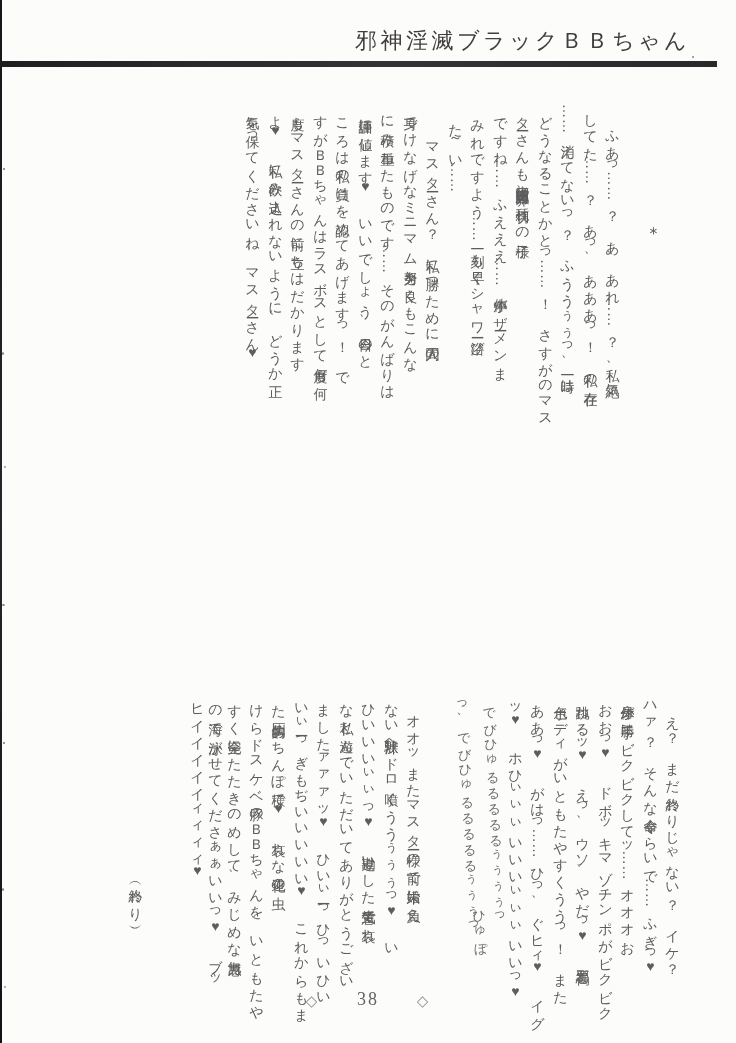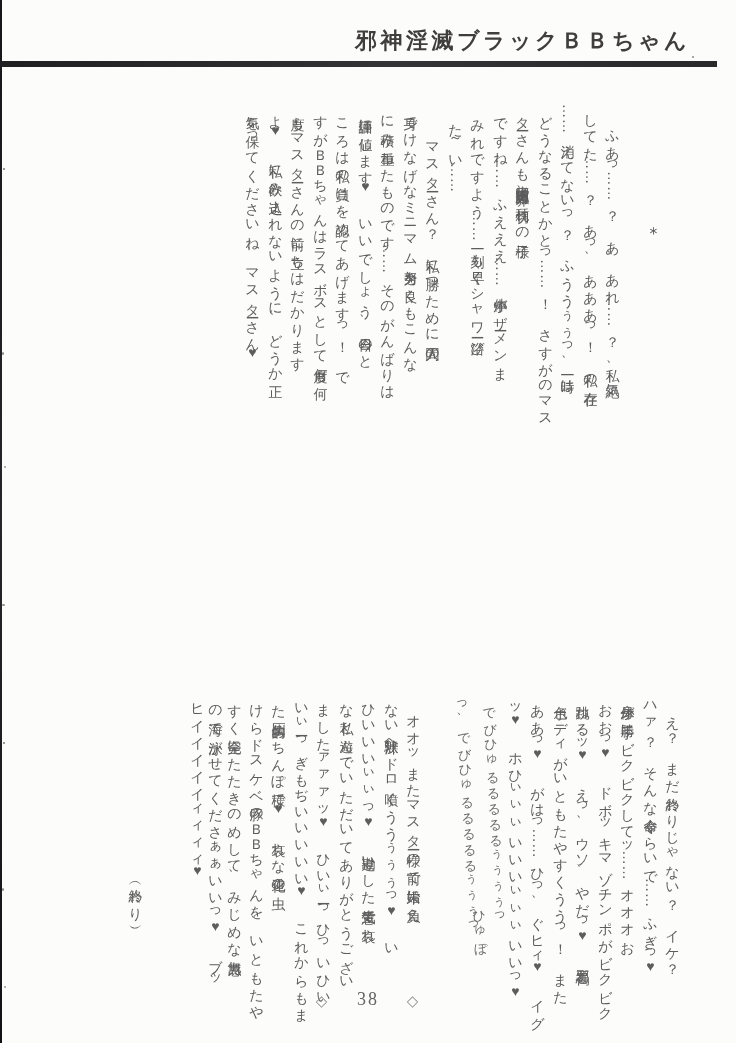--- a/index.html
+++ b/index.html
@@ -27,21 +27,21 @@
   .s3 { left: 4px; top: 466px; width: 2px; height: 2px; opacity: .5; }
   .s4 { left: 2px; top: 604px; width: 3px; height: 2px; opacity: .6; }
   .s5 { left: 3px; top: 742px; width: 2px; height: 2px; opacity: .7; }
   .s6 { left: 2px; top: 888px; width: 2px; height: 3px; opacity: .6; }
   .s7 { left: 4px; top: 986px; width: 2px; height: 2px; opacity: .5; }
   .s8 { left: 692px; top: 56px; width: 2px; height: 2px; opacity: .6; }
 
   .doc-title {
     position: absolute; top: 26px; right: 46px;
     font-size: 22px; letter-spacing: 3.5px;
-    color: #403e3d; white-space: nowrap; font-weight: bold;
+    color: #403e3d; white-space: nowrap;
   }
   .title-rule {
     position: absolute; left: 0; top: 61px;
     width: 717px; height: 6px;
     background: linear-gradient(90deg, #1f1f21, #343436 55%, #29292b);
   }
 
   
   .vcol {
     position: absolute;
@@ -69,21 +69,21 @@
     color: #5d5d5e;
     left: 126px; top: 876px;
   }
   .footer {
     position: absolute; left: 0; top: 990px; width: 736px;
     text-align: center; color: #8f8f90;
     font-size: 15px; letter-spacing: 2px;
   }
   .footer .num {
     color: #636365; font-size: 18px;
-    margin: 0 22px; letter-spacing: 2px;
+    margin: 0 32px; letter-spacing: 2px;
     position: relative; top: -1px;
   }
   .footer .dia { font-size: 15px; }
 </style>
 </head>
 <body>
 
 <div class="page">
 
   <div class="spine"></div>

